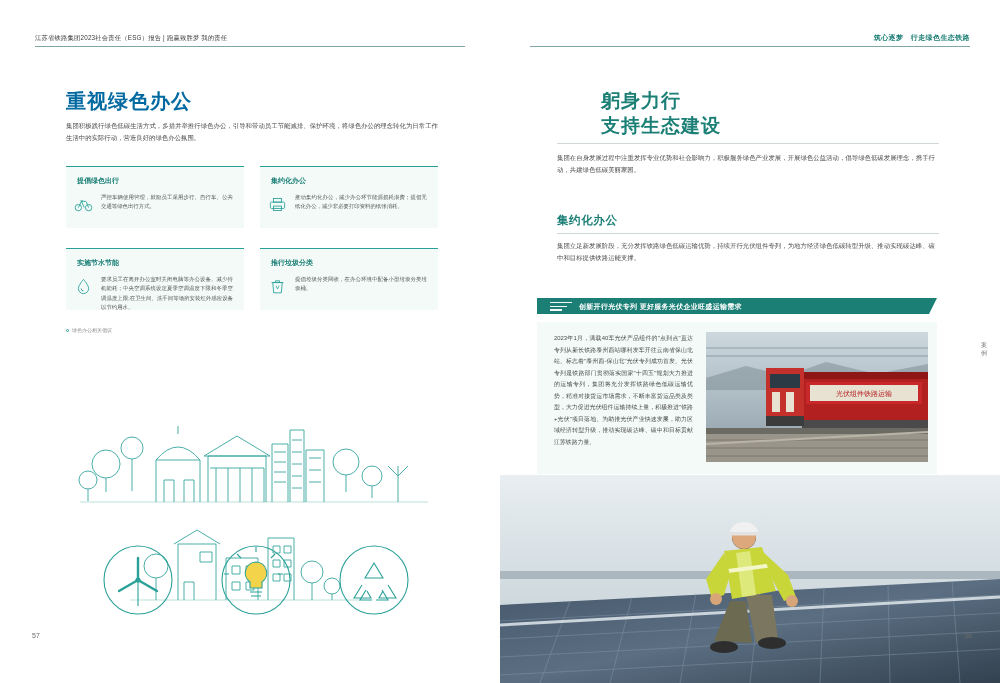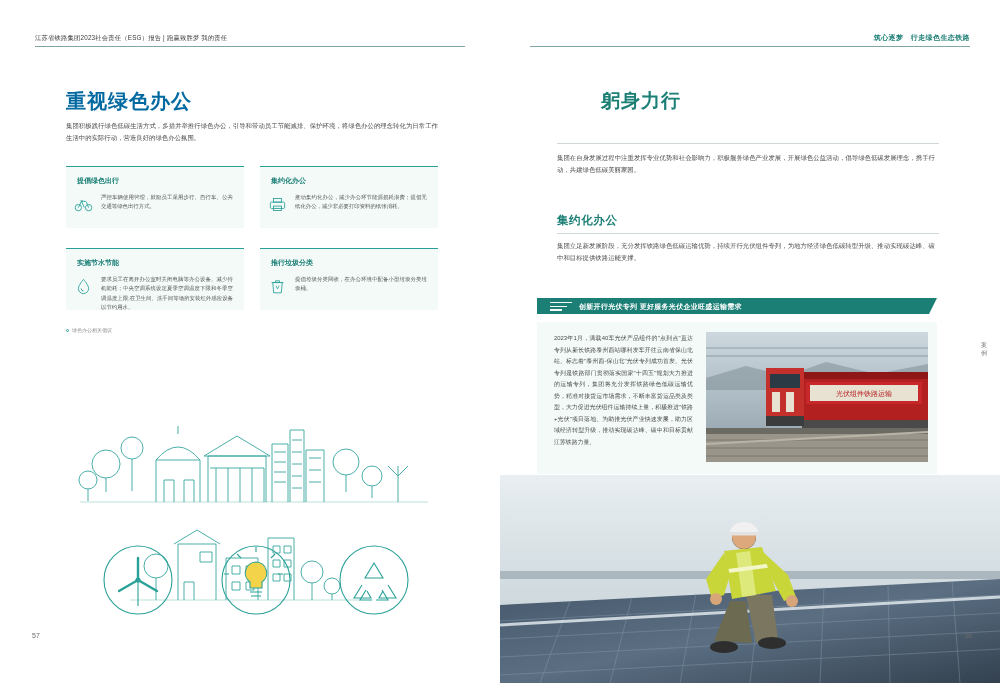--- a/index.html
+++ b/index.html
@@ -363,20 +363,21 @@
   </div>
 
   <div class="right-page">
     <div class="hdr-line" style="left:30px; top:46px; width:440px;"></div>
   </div>
 
   <div class="hdr-right-text">筑心逐梦　行走绿色生态铁路</div>
 
   <div class="r-title">
     <div>躬身力行</div>
+    <div>支持生态建设</div>
   </div>
   <div class="r-rule"></div>
   <div class="r-intro">集团在自身发展过程中注重发挥专业优势和社会影响力，积极服务绿色产业发展，开展绿色公益活动，倡导绿色低碳发展理念，携手行动，共建绿色低碳美丽家园。</div>
 
   <div class="r-sub">集约化办公</div>
   <div class="r-sub-rule"></div>
   <div class="r-body">集团立足新发展阶段，充分发挥铁路绿色低碳运输优势，持续开行光伏组件专列，为地方经济绿色低碳转型升级、推动实现碳达峰、碳中和目标提供铁路运能支撑。</div>
 
   <div class="banner">
     <div class="banner-bg"></div>

